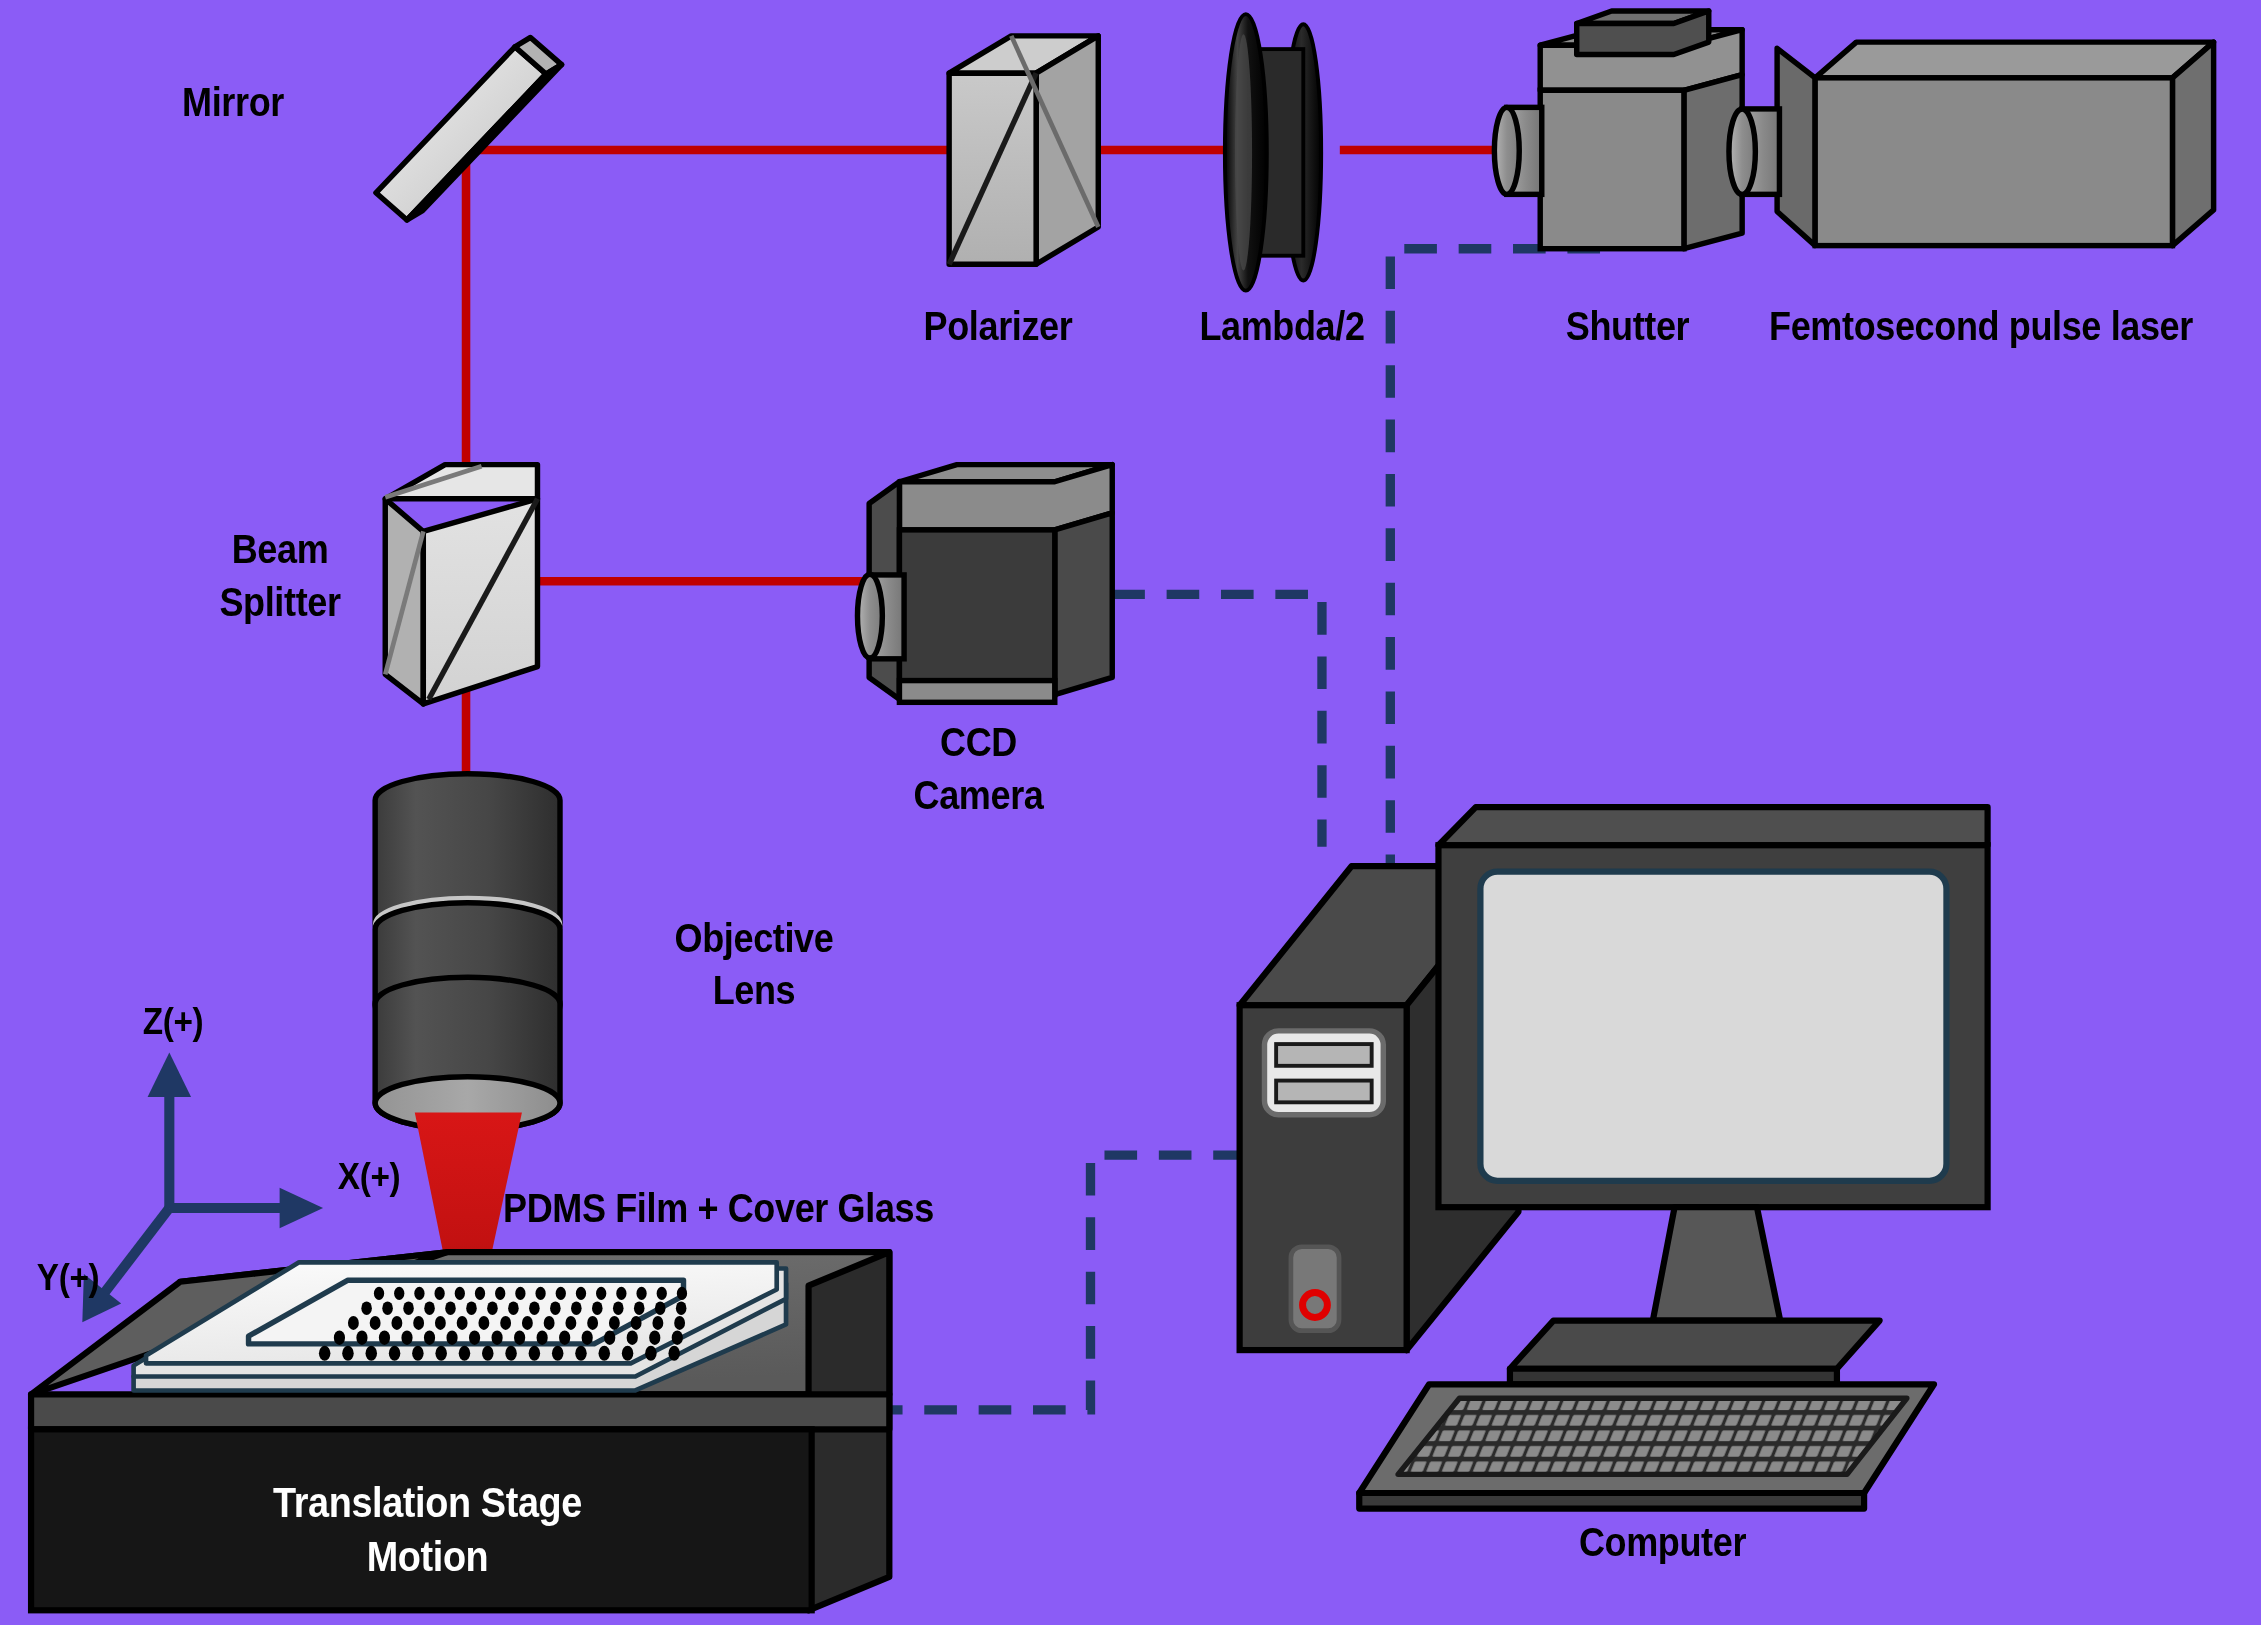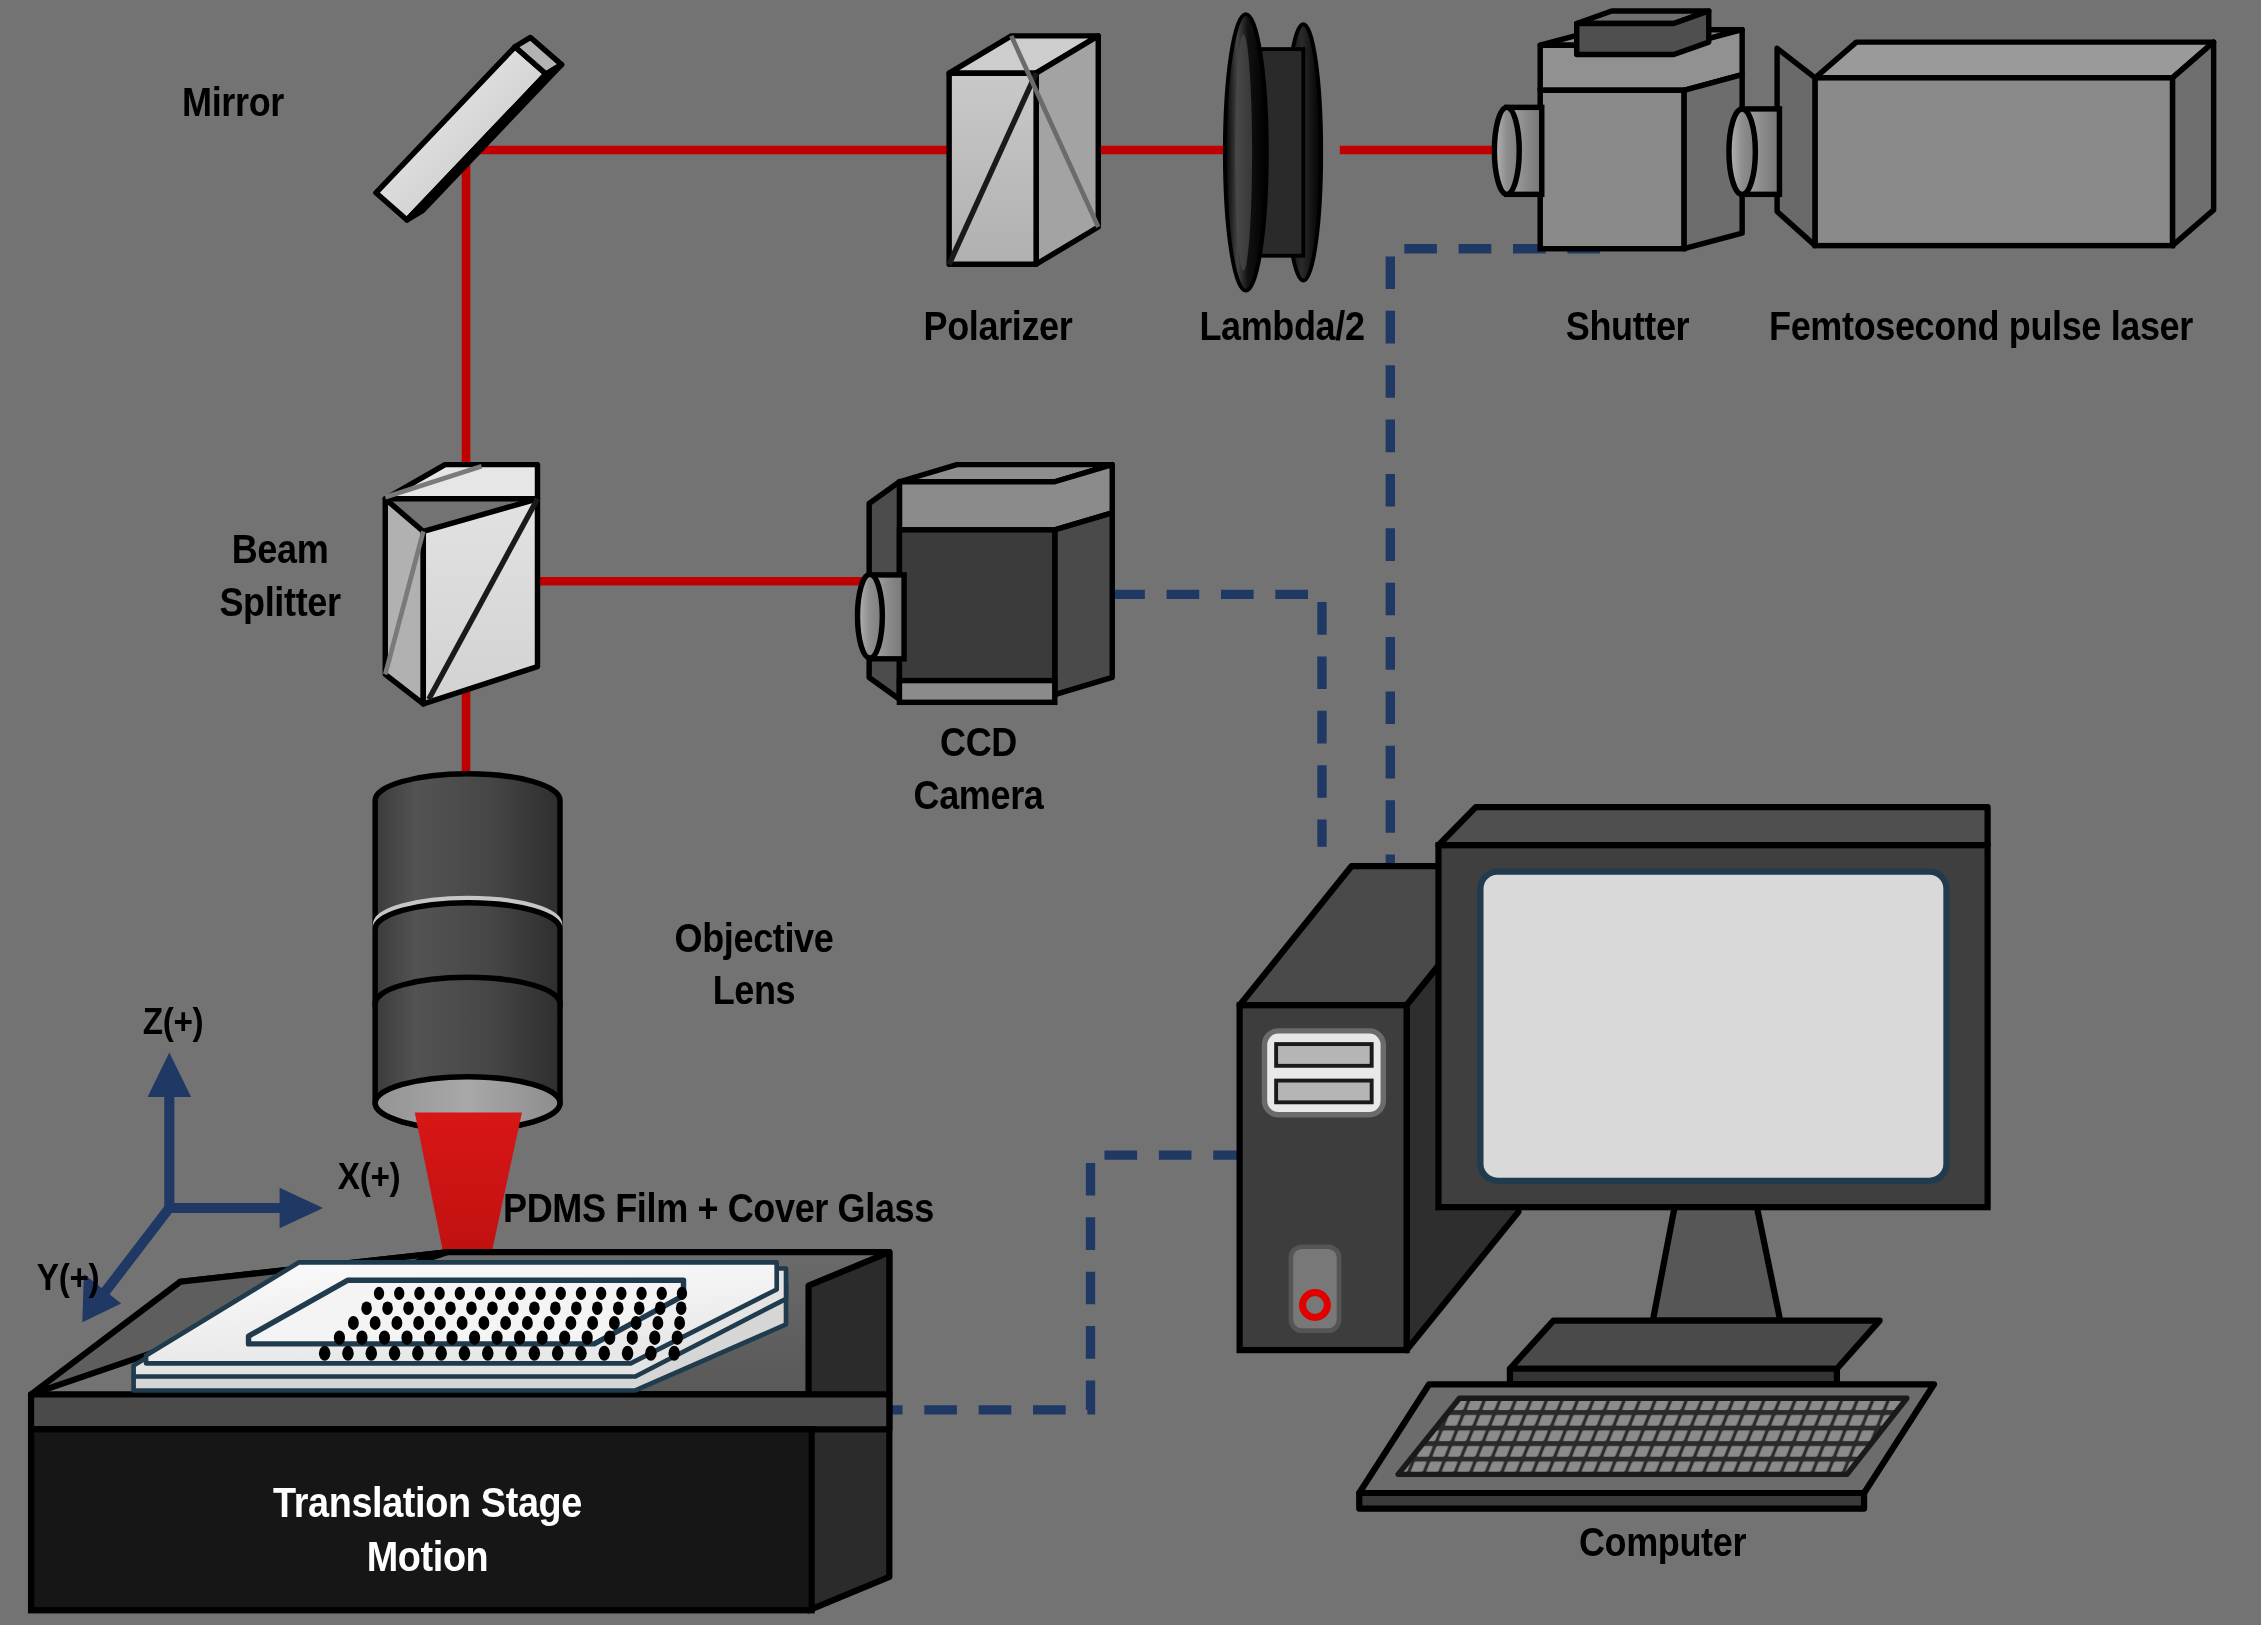--- a/index.html
+++ b/index.html
@@ -1,18 +1,18 @@
 <!DOCTYPE html>
 <html style="font-size:12.4px"><head>
 <meta charset="utf-8">
 <style>
   html,body{margin:0;padding:0;background:#ffffff;}
   body{width:2261px;height:1626px;overflow:hidden;
        font-family:"Liberation Sans","DejaVu Sans",sans-serif;}
-  #stage{position:relative;width:2261px;height:1626px;background:#737373;}
+  #stage{position:relative;width:2261px;height:1626px;background:#8b5cf6;}
   #svgroot{position:absolute;left:0;top:0;width:2261px;height:1626px;display:block;}
   .lbl{
     position:absolute;
     font-family:"Liberation Sans","DejaVu Sans",sans-serif;
     font-weight:bold;
     color:#000000;
     white-space:pre;
     line-height:1.08;
     letter-spacing:-0.4px;
     transform:scaleX(0.90);

